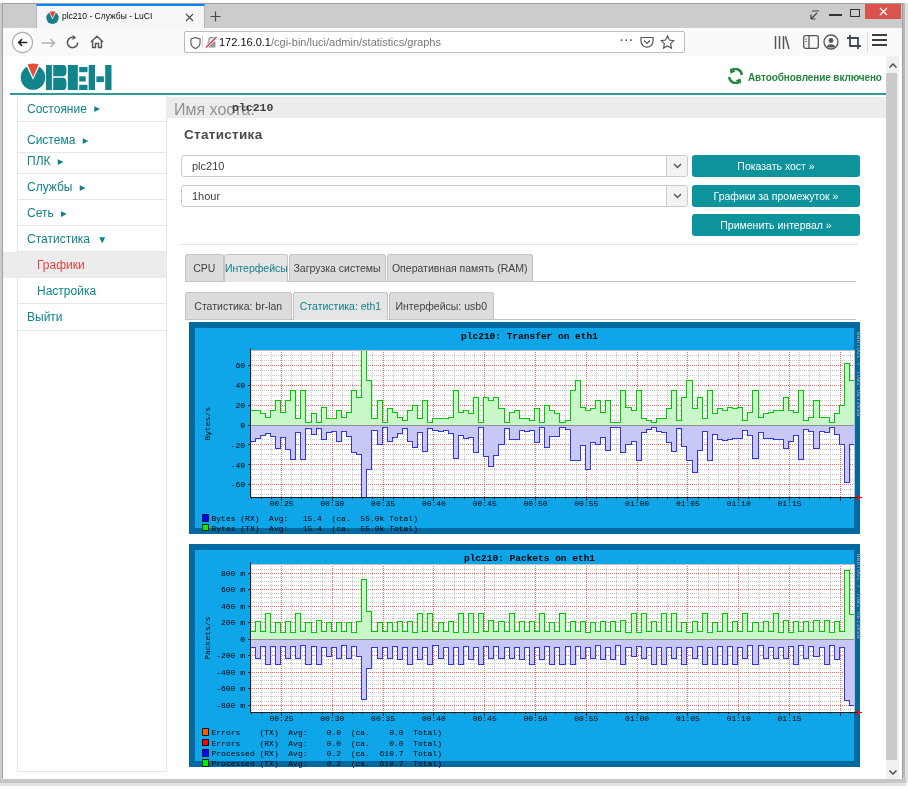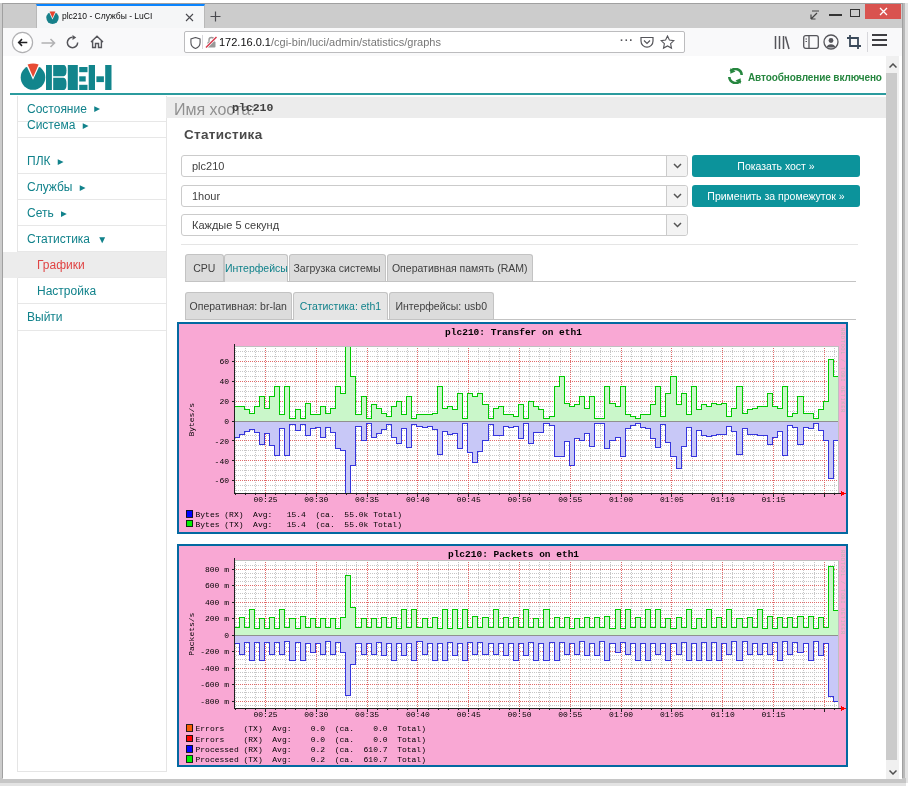--- a/index.html
+++ b/index.html
@@ -19,21 +19,21 @@
 .menuitem .t { position:absolute; left:24px; top:0; }
 .menuitem .sep { position:absolute; left:15px; right:0; bottom:0; height:1px; background:#e7e7e7; }
 .arr { font-size:7.5px; position:relative; top:-1.5px; margin-left:4px; }
 #graybar { position:absolute; left:163px; top:41px; width:720px; height:20.5px; background:#ececec; }
 .sel { position:absolute; left:178px; width:507px; height:22px; background:#fff; border:1px solid #cbcbcb; border-radius:3px; font-size:11px; color:#404040; line-height:20px; padding-left:10px; }
 .sel .arrbox { position:absolute; right:0; top:0; width:21px; height:20px; border-left:1px solid #cbcbcb; background:#f3f3f3; border-radius:0 3px 3px 0; text-align:center; color:#555; font-size:9px; line-height:20px; }
 .btn { position:absolute; left:689px; width:168px; height:22px; background:#0c939b; border-radius:3px; color:#fff; font-size:10.5px; text-align:center; line-height:22px; }
 .tab1 { position:absolute; height:27px; background:#dcdcdc; border:1px solid #c3c3c3; border-bottom:none; border-radius:3px 3px 0 0; font-size:10.5px; color:#404040; text-align:center; line-height:27px; z-index:1; white-space:nowrap; }
 .tab1.act { background:#e5e5e5; color:#11828b; height:28px; z-index:2; }
 .tabline { position:absolute; left:181.5px; width:671px; height:1px; background:#c3c3c3; }
-.fieldset { position:absolute; left:174px; width:671px; background:#f9a8d4; border:2px solid #0369a1; }
+.fieldset { position:absolute; left:186px; width:671px; background:#0ea5e9; border:6px solid #0369a1; }
 </style>
 </head>
 <body>
 <div id="stage">
   <div class="abs" style="left:0;top:3px;width:2px;height:780px;background:#cccccc"></div>
   <div class="abs" style="left:903px;top:3px;width:2px;height:780px;background:#b9b9b9"></div>
   <div class="abs" style="left:905px;top:3px;width:2.5px;height:780px;background:#e3e3e3"></div>
   <div class="abs" style="left:0;top:778px;width:905.5px;height:5px;background:#c6c6c6"></div>
   <div class="abs" style="left:0;top:783px;width:905.5px;height:2.5px;background:#e3e3e3"></div>
 
@@ -154,21 +154,21 @@
         <path d="M13.7 15.8 L13.7 10.2 L8.5 12.4 Z" fill="#26863f"></path>
       </svg>
       <div class="abs" style="left:745px;top:16px;font-size:10px;font-weight:bold;color:#26863f;white-space:nowrap;letter-spacing:-0.1px">Автообновление включено</div>
       <div class="abs" style="left:7px;top:37px;width:887px;height:2px;background:#2b9b9e"></div>
 
       <div class="abs" style="left:14px;top:39.5px;width:149.5px;height:676px;border-left:1px solid #e5e5e5;border-right:1px solid #e5e5e5;border-bottom:1px solid #e5e5e5"></div>
       <div class="menuitem" style="top:39.5px">
           <span class="t">Состояние <span class="arr">▶</span></span>
           <span class="sep"></span>
         </div>
-      <div class="menuitem" style="top:56px">
+      <div class="menuitem" style="top:71px">
           <span class="t">Система <span class="arr">▶</span></span>
           <span class="sep"></span>
         </div>
       <div class="menuitem" style="top:92px">
           <span class="t">ПЛК <span class="arr">▶</span></span>
           <span class="sep"></span>
         </div>
       <div class="menuitem" style="top:118px">
           <span class="t">Службы <span class="arr">▶</span></span>
           <span class="sep"></span>
@@ -198,34 +198,32 @@
           <span style="position:absolute;left:8px;top:4px;font-size:16px;color:#909090">Имя хоста: </span>
           <span style="position:absolute;left:66px;top:3.5px;font-size:11.5px;font-weight:bold;color:#404040;font-family:'Liberation Mono',monospace">plc210</span>
         </div>
       <div class="abs" style="left:181px;top:71px;font-size:13.5px;font-weight:bold;color:#4a4a4a;letter-spacing:0.3px">Статистика</div>
       <div class="sel" style="top:99px">plc210<span class="arrbox"><svg width="9" height="6" viewBox="0 0 9 6" style="margin-top:7px">
               <path d="M1 1 L4.5 4.5 L8 1" stroke="#555" stroke-width="1.5" fill="none"></path>
             </svg></span></div>
       <div class="sel" style="top:129px">1hour<span class="arrbox"><svg width="9" height="6" viewBox="0 0 9 6" style="margin-top:7px">
               <path d="M1 1 L4.5 4.5 L8 1" stroke="#555" stroke-width="1.5" fill="none"></path>
             </svg></span></div>
-      <div class="sel" style="top:158px">Каждые 5 секунд<span class="arrbox"><svg width="9" height="6" viewBox="0 0 9 6" style="margin-top:7px">
-              <path d="M1 1 L4.5 4.5 L8 1" stroke="#555" stroke-width="1.5" fill="none"></path>
-            </svg></span></div>
       <div class="btn" style="top:99px">Показать хост »</div>
-      <div class="btn" style="top:129px">Применить за промежуток »</div>
+      <div class="btn" style="top:129px">Графики за промежуток »</div>
+      <div class="btn" style="top:158px">Применить интервал »</div>
       <div class="abs" style="left:178px;top:187.5px;width:677px;height:1px;background:#e5e5e5"></div>
 
       <div class="tab1" style="left:181.5px;top:197.5px;width:39.5px">CPU</div>
       <div class="tab1 act" style="left:221px;top:197.5px;width:63.5px">Интерфейсы</div>
       <div class="tab1" style="left:285.5px;top:197.5px;width:97px">Загрузка системы</div>
       <div class="tab1" style="left:383.5px;top:197.5px;width:146.5px">Оперативная память (RAM)</div>
       <div class="tabline" style="top:224.5px"></div>
 
-      <div class="tab1" style="left:181.5px;top:235.8px;width:107.5px">Оперативная: br-lan</div>
+      <div class="tab1" style="left:181.5px;top:235.8px;width:107.5px">Статистика: br-lan</div>
       <div class="tab1 act" style="left:290px;top:235.8px;width:95px">Статистика: eth1</div>
       <div class="tab1" style="left:386px;top:235.8px;width:104.5px">Интерфейсы: usb0</div>
       <div class="tabline" style="top:263px"></div>
 
       <div class="fieldset" style="top:265.5px;height:212.5px">
           <svg width="669" height="210" viewBox="0 0 669 210" style="position:absolute;left:0;top:0;" shape-rendering="crispEdges" font-family="'Liberation Mono',monospace">
             <rect x="55.0" y="22.0" width="604.5" height="147.5" fill="#ffffff"></rect>
             <text x="334.5" y="10.5" font-size="9.5" font-weight="bold" fill="#000" text-anchor="middle">plc210: Transfer on eth1</text>
             <line x1="55.0" y1="92.02" x2="659.5" y2="92.02" stroke="#c6c6c6" stroke-width="1" stroke-dasharray="1,1"></line>
             <line x1="55.0" y1="101.98" x2="659.5" y2="101.98" stroke="#c6c6c6" stroke-width="1" stroke-dasharray="1,1"></line>

